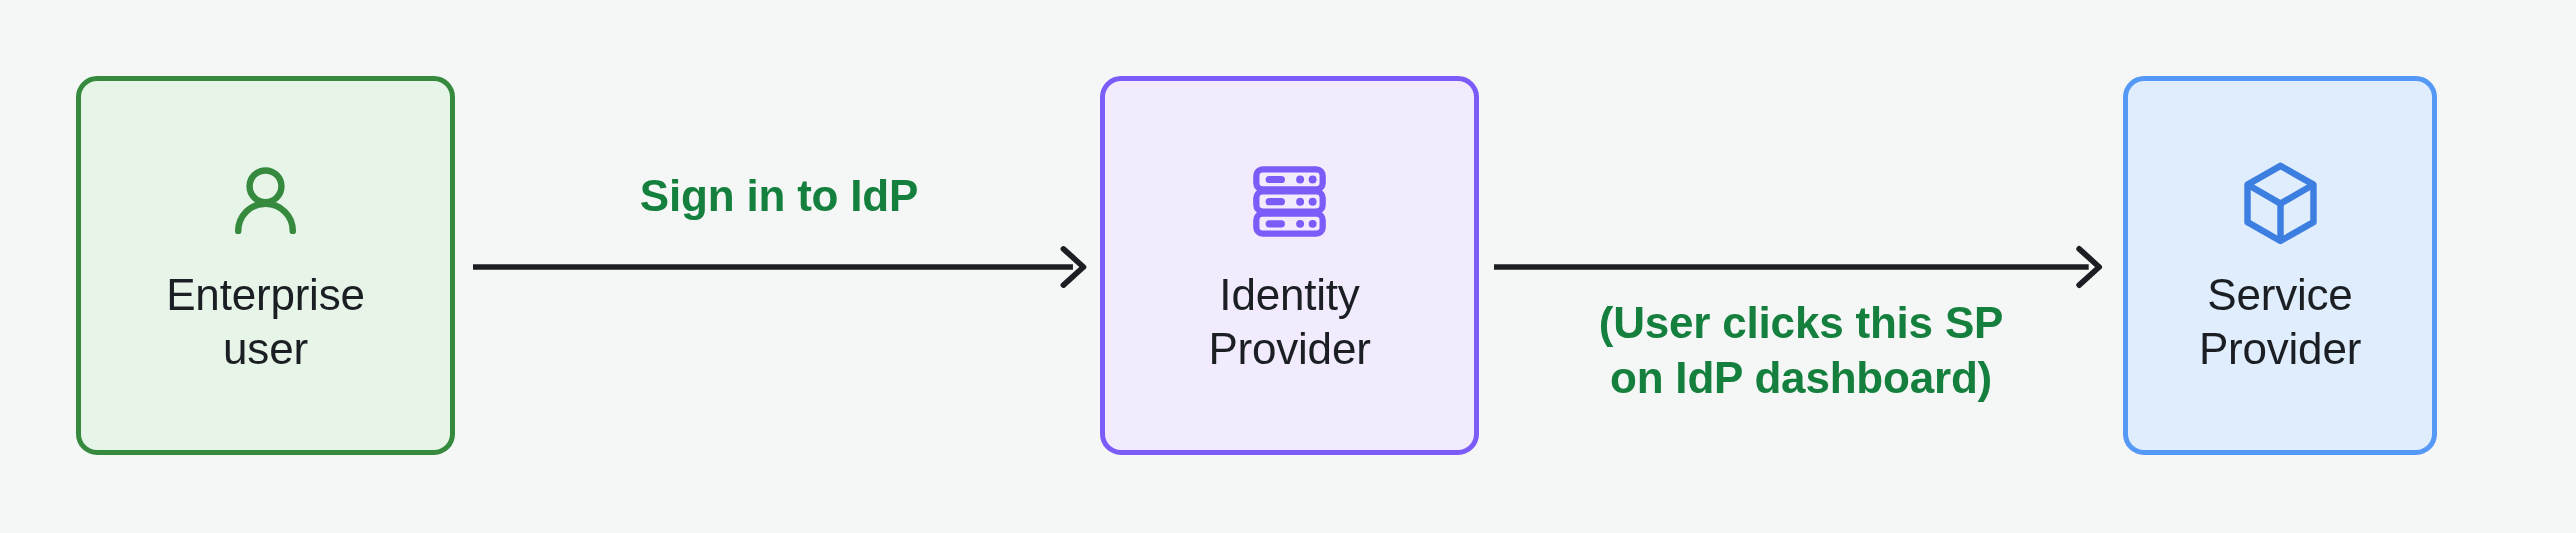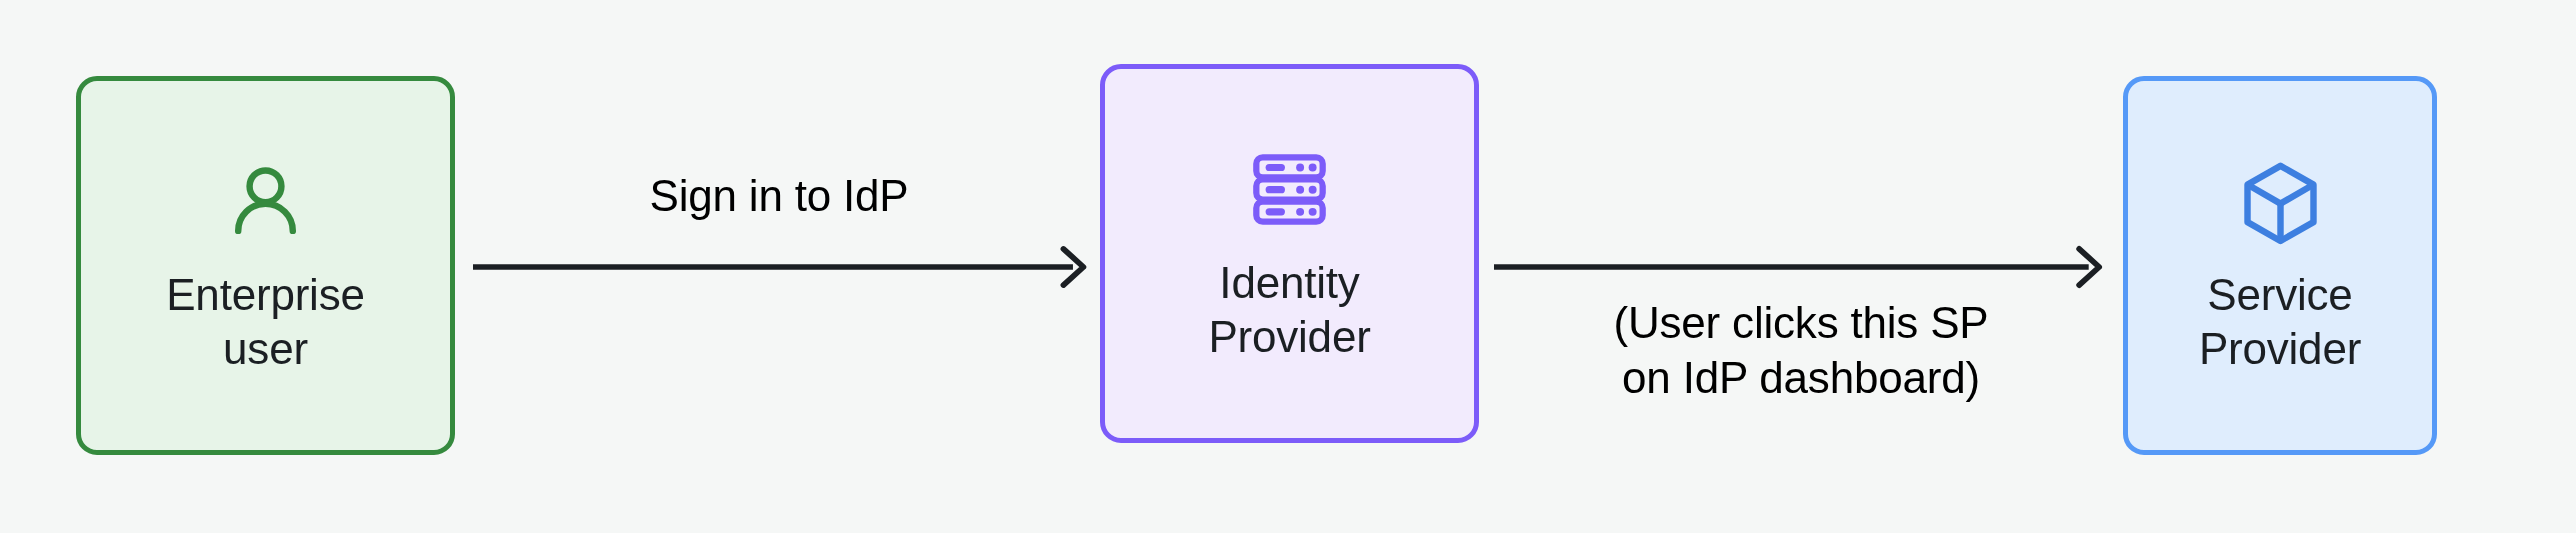--- a/index.html
+++ b/index.html
@@ -51,21 +51,21 @@
     left: 76px;
     top: 76px;
     width: 379px;
     height: 379px;
     background: #E7F4E8;
     border-color: #358A3E;
   }
 
   #node-idp {
     left: 1100px;
-    top: 64px;
+    top: 76px;
     width: 379px;
     height: 379px;
     background: #F2EBFD;
     border-color: #7C5CF9;
   }
 
   #node-sp {
     left: 2123px;
     top: 76px;
     width: 314px;
@@ -78,24 +78,25 @@
   .arrow {
     position: absolute;
     overflow: visible;
   }
 
   
   .edge-label {
     position: absolute;
     font-size: 44px;
     line-height: 1.26;
-    color: #000000;
+    color: #15803d;
     text-align: center;
     letter-spacing: -0.2px;
     white-space: pre-line;
+    font-weight: bold;
   }
 
   #label-signin {
     left: 473px;
     top: 168px;
     width: 612px;
   }
 
   #label-sso-top {
     left: 1494px;

